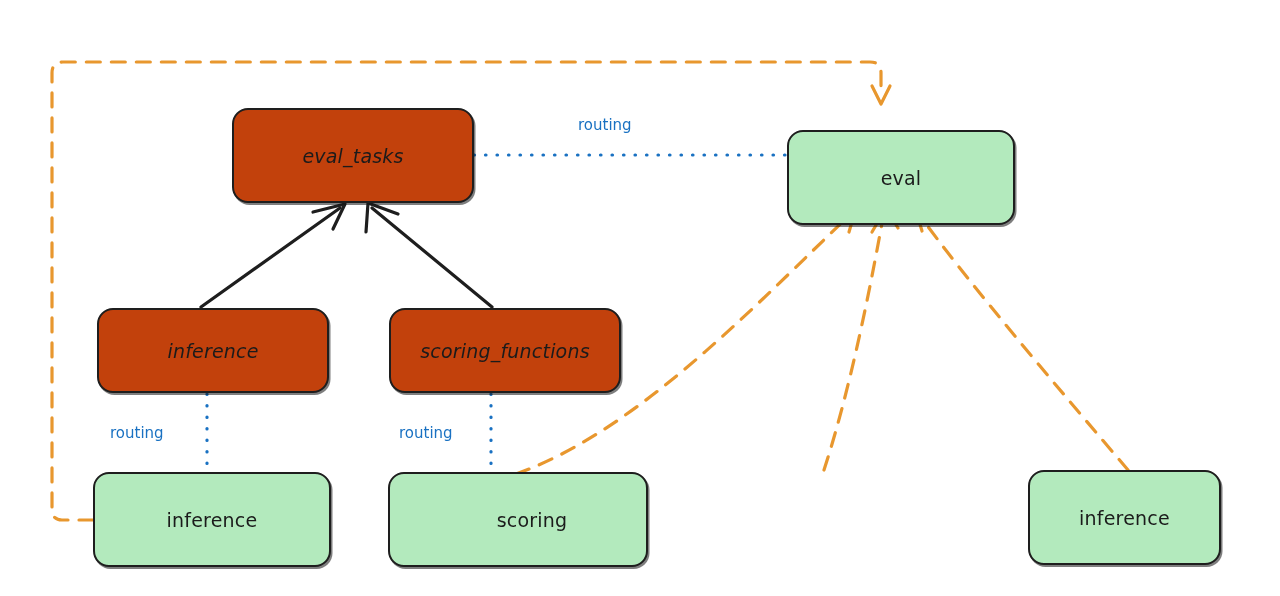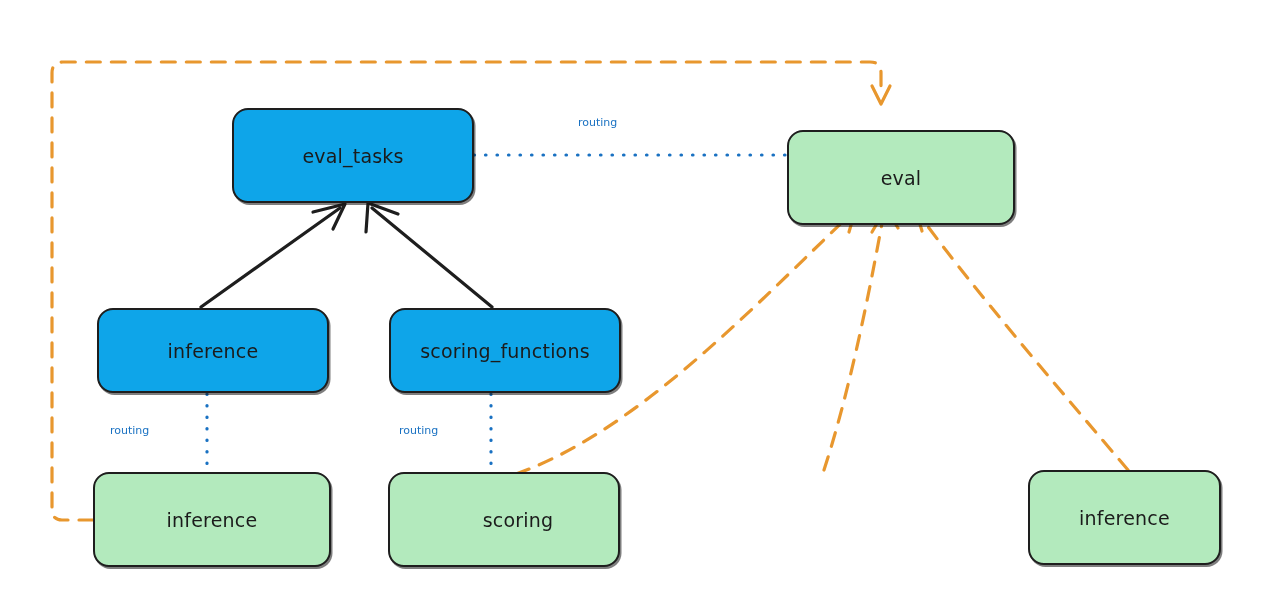--- a/index.html
+++ b/index.html
@@ -36,27 +36,27 @@
     font-family: "DejaVu Sans", sans-serif;
     font-size: 19px;
     color: #1b1b1b;
     letter-spacing: 0.2px;
     box-shadow: 1.5px 2px 0 rgba(20,20,20,0.55);
   }
   .node .node-label {
     pointer-events: none;
     white-space: nowrap;
   }
-  .node.blue  { background: #0ea5e9; }
+  .node.blue  { background: #c2410c; font-style: italic; }
   .node.green { background: #b3eabd; }
 
   .edge-label {
     position: absolute;
     font-family: "DejaVu Sans", sans-serif;
-    font-size: 11px;
+    font-size: 15px;
     color: #1971c2;
     white-space: nowrap;
     background: transparent;
   }
 </style>
 </head>
 <body>
 
 <div id="canvas">
 
@@ -120,21 +120,21 @@
   </div>
 
   <div class="node blue" style="left:389px; top:308px; width:232px; height:85px;">
     <span class="node-label">scoring_functions</span>
   </div>
 
   <div class="node green" style="left:93px; top:472px; width:238px; height:95px;">
     <span class="node-label">inference</span>
   </div>
 
-  <div class="node green" style="left:388px; top:472px; width:232px; height:95px;padding-left:28px;">
+  <div class="node green" style="left:388px; top:472px; width:260px; height:95px;padding-left:28px;">
     <span class="node-label">scoring</span>
   </div>
 
 
   <div class="node green" style="left:1028px; top:470px; width:193px; height:95px;">
     <span class="node-label">inference</span>
   </div>
 
   <div class="edge-label" style="left:578px; top:116px;">routing</div>
 

